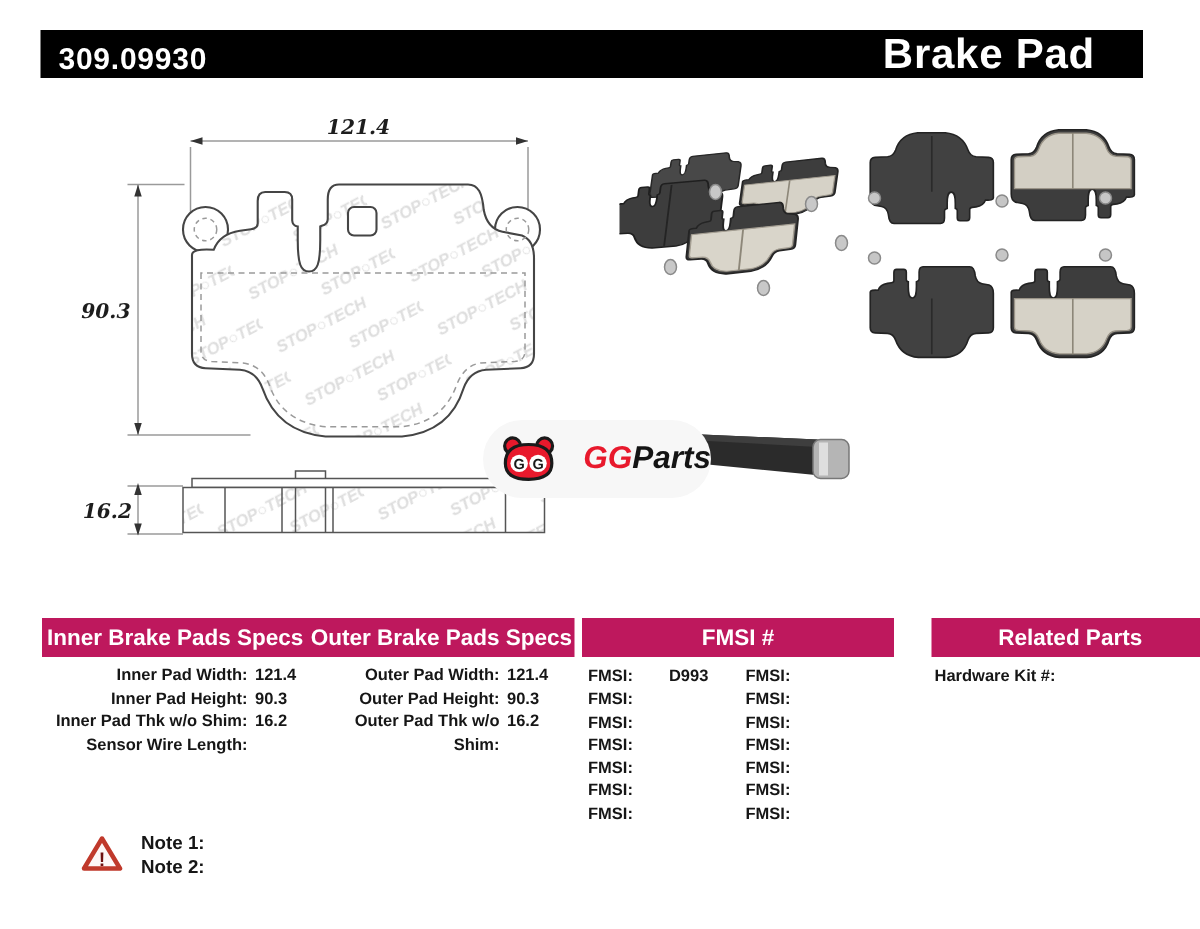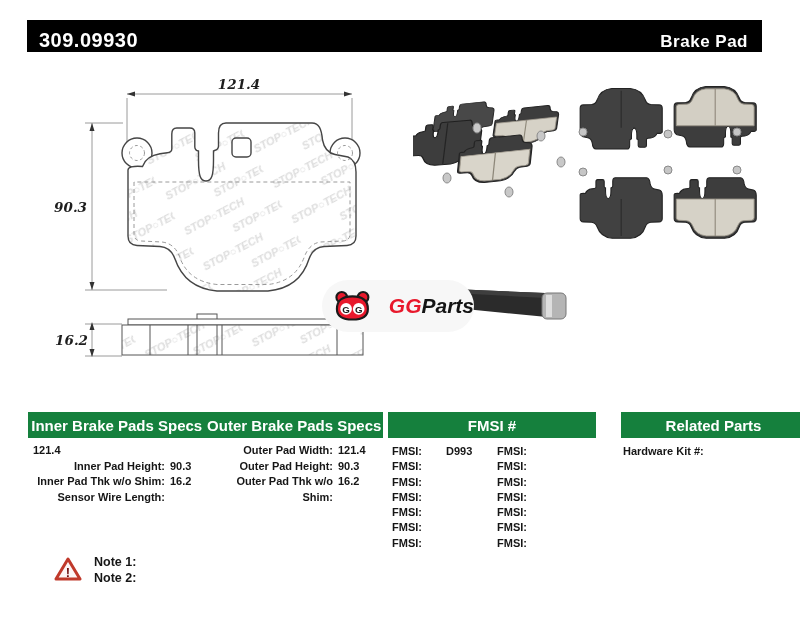--- a/index.html
+++ b/index.html
@@ -2,31 +2,31 @@
 <html><head>
 <meta charset="utf-8">
 <style>
   html,body{margin:0;padding:0;background:#fff;}
   #page{position:relative;width:800px;height:619px;background:#fff;overflow:hidden;
         font-family:"Liberation Sans",sans-serif;color:#111;}
   
   .hdr-bar{position:absolute;left:27px;top:20px;width:735px;height:32px;background:#000;
            display:flex;align-items:flex-end;justify-content:space-between;}
   .hdr-part{color:#fff;font-size:20px;font-weight:bold;padding-left:12px;letter-spacing:0.5px;}
-  .hdr-title{color:#fff;font-size:17px;font-weight:bold;padding-right:14px;letter-spacing:0.5px;}
+  .hdr-title{color:#fff;font-size:28px;font-weight:bold;padding-right:32px;letter-spacing:0.5px;}
   
   .abs{position:absolute;}
   
   .logo-pill{position:absolute;left:322px;top:280px;width:152px;height:52px;background:#f7f7f7;
              border-radius:26px;display:flex;align-items:center;padding-left:12px;box-sizing:border-box;z-index:5;}
   .logo-text{font-style:italic;font-weight:bold;font-size:21px;margin-left:18px;white-space:nowrap;}
   .logo-gg{color:#e8192c;}
   .logo-parts{color:#141414;}
   
-  .tbl-bar{position:absolute;top:412px;height:26px;background:#15803d;display:flex;align-items:center;}
+  .tbl-bar{position:absolute;top:412px;height:26px;background:#be185d;display:flex;align-items:center;}
   .tbl-title{color:#fff;font-size:15px;font-weight:bold;width:100%;text-align:center;}
   .specs-bar{left:28px;width:355px;}
   .specs-bar .tbl-title{width:50%;}
   .fmsi-bar{left:388px;width:208px;}
   .rel-bar{left:621px;width:185px;}
   
   .spec-col{position:absolute;top:443px;font-size:11px;font-weight:bold;color:#161616;}
   .spec-col .spec-row{display:flex;height:15.5px;line-height:15.5px;}
   .spec-label{flex:1;text-align:right;}
   .spec-value{width:46px;text-align:left;margin-left:5px;}
@@ -202,20 +202,21 @@
   </div>
   <div class="tbl-bar fmsi-bar">
     <span class="tbl-title">FMSI #</span>
   </div>
   <div class="tbl-bar rel-bar">
     <span class="tbl-title">Related Parts</span>
   </div>
 
   <div class="spec-col" id="inner-col">
     <div class="spec-row">
+      <span class="spec-label">Inner Pad Width:</span>
       <span class="spec-value">121.4</span>
     </div>
     <div class="spec-row">
       <span class="spec-label">Inner Pad Height:</span>
       <span class="spec-value">90.3</span>
     </div>
     <div class="spec-row">
       <span class="spec-label">Inner Pad Thk w/o Shim:</span>
       <span class="spec-value">16.2</span>
     </div>

